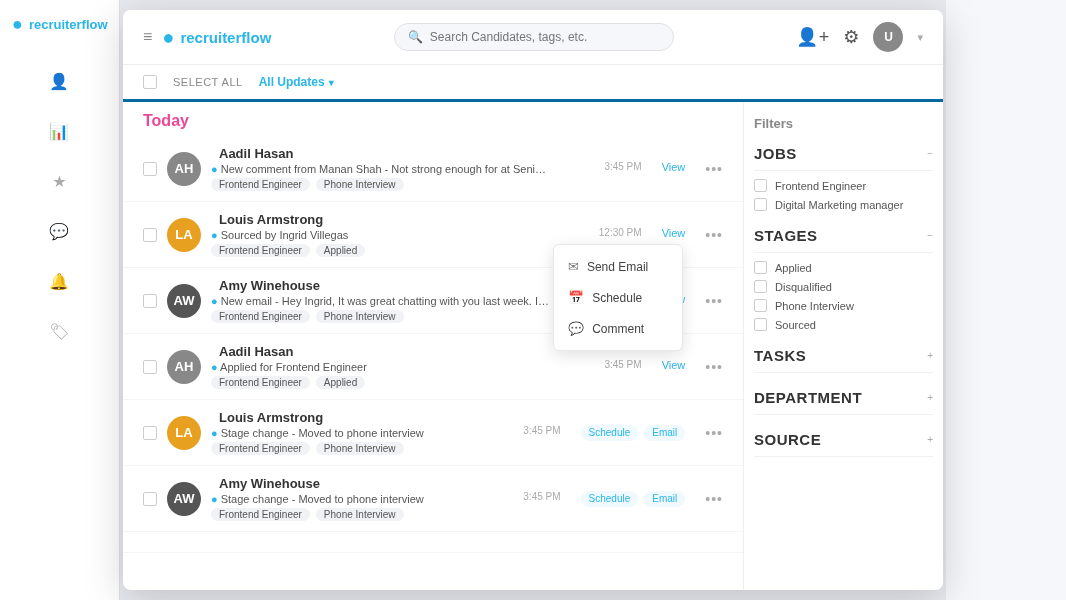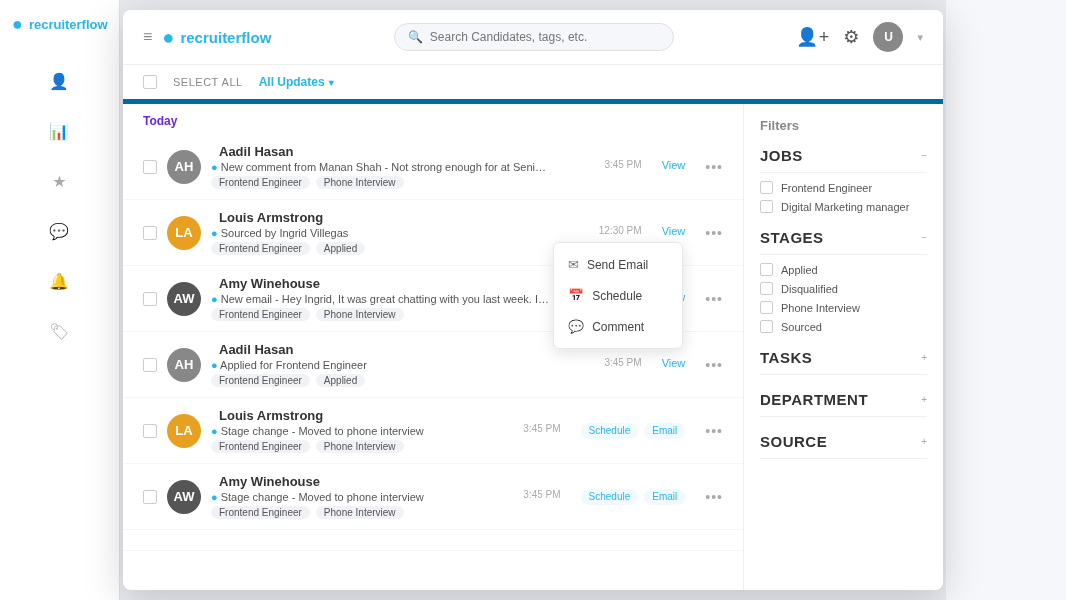--- a/index.html
+++ b/index.html
@@ -59,21 +59,21 @@
     .avatar-circle {
       width: 30px; height: 30px; border-radius: 50%; overflow: hidden;
       background: #888; display: flex; align-items: center; justify-content: center;
       font-size: 12px; color: #fff; font-weight: 600;
     }
 
     
     .toolbar {
       display: flex; align-items: center; gap: 16px;
       padding: 10px 20px;
-      border-bottom: 5px solid #0369a1;
+      border-bottom: 3px solid #0369a1;
       flex-shrink: 0;
     }
     .checkbox-select { width: 14px; height: 14px; border: 1.5px solid #ccc; border-radius: 2px; cursor: pointer; }
     .select-all-btn { font-size: 11px; color: #888; cursor: pointer; letter-spacing: 0.5px; font-weight: 500; }
     .all-updates-btn {
       display: flex; align-items: center; gap: 4px;
       font-size: 12px; color: #29b6e8; font-weight: 600; cursor: pointer;
     }
     .chevron-down { font-size: 10px; color: #29b6e8; }
 
@@ -83,21 +83,21 @@
     }
 
     
     .activities {
       flex: 1; overflow-y: auto; padding: 0;
     }
     .activities::-webkit-scrollbar { width: 4px; }
     .activities::-webkit-scrollbar-thumb { background: #ddd; border-radius: 2px; }
 
     .section-label {
-      font-size: 12px; color: #6d28d9; font-weight: 600;
+      font-size: 16px; color: #ec4899; font-weight: 600;
       padding: 10px 20px 6px;
     }
 
     .activity-row {
       display: flex; align-items: center;
       padding: 10px 20px;
       border-bottom: 1px solid #f5f5f5;
       gap: 10px;
       position: relative;
     }
@@ -129,21 +129,21 @@
     .action-btns { display: flex; gap: 6px; }
     .action-btn {
       font-size: 10px; color: #29b6e8; cursor: pointer;
       background: #f0f9fd; border-radius: 10px;
       padding: 2px 8px; font-weight: 500;
     }
 
     
     .filters-panel {
       width: 200px; border-left: 1px solid #eee;
-      padding: 14px 16px;
+      padding: 14px 10px;
       overflow-y: auto;
       flex-shrink: 0;
       background: #fff;
     }
     .filters-title { font-size: 13px; color: #888; font-weight: 600; margin-bottom: 14px; }
     .filter-section { margin-bottom: 16px; }
     .filter-section-header {
       display: flex; align-items: center; justify-content: space-between;
       cursor: pointer; padding-bottom: 8px;
       border-bottom: 1px solid #f0f0f0;

